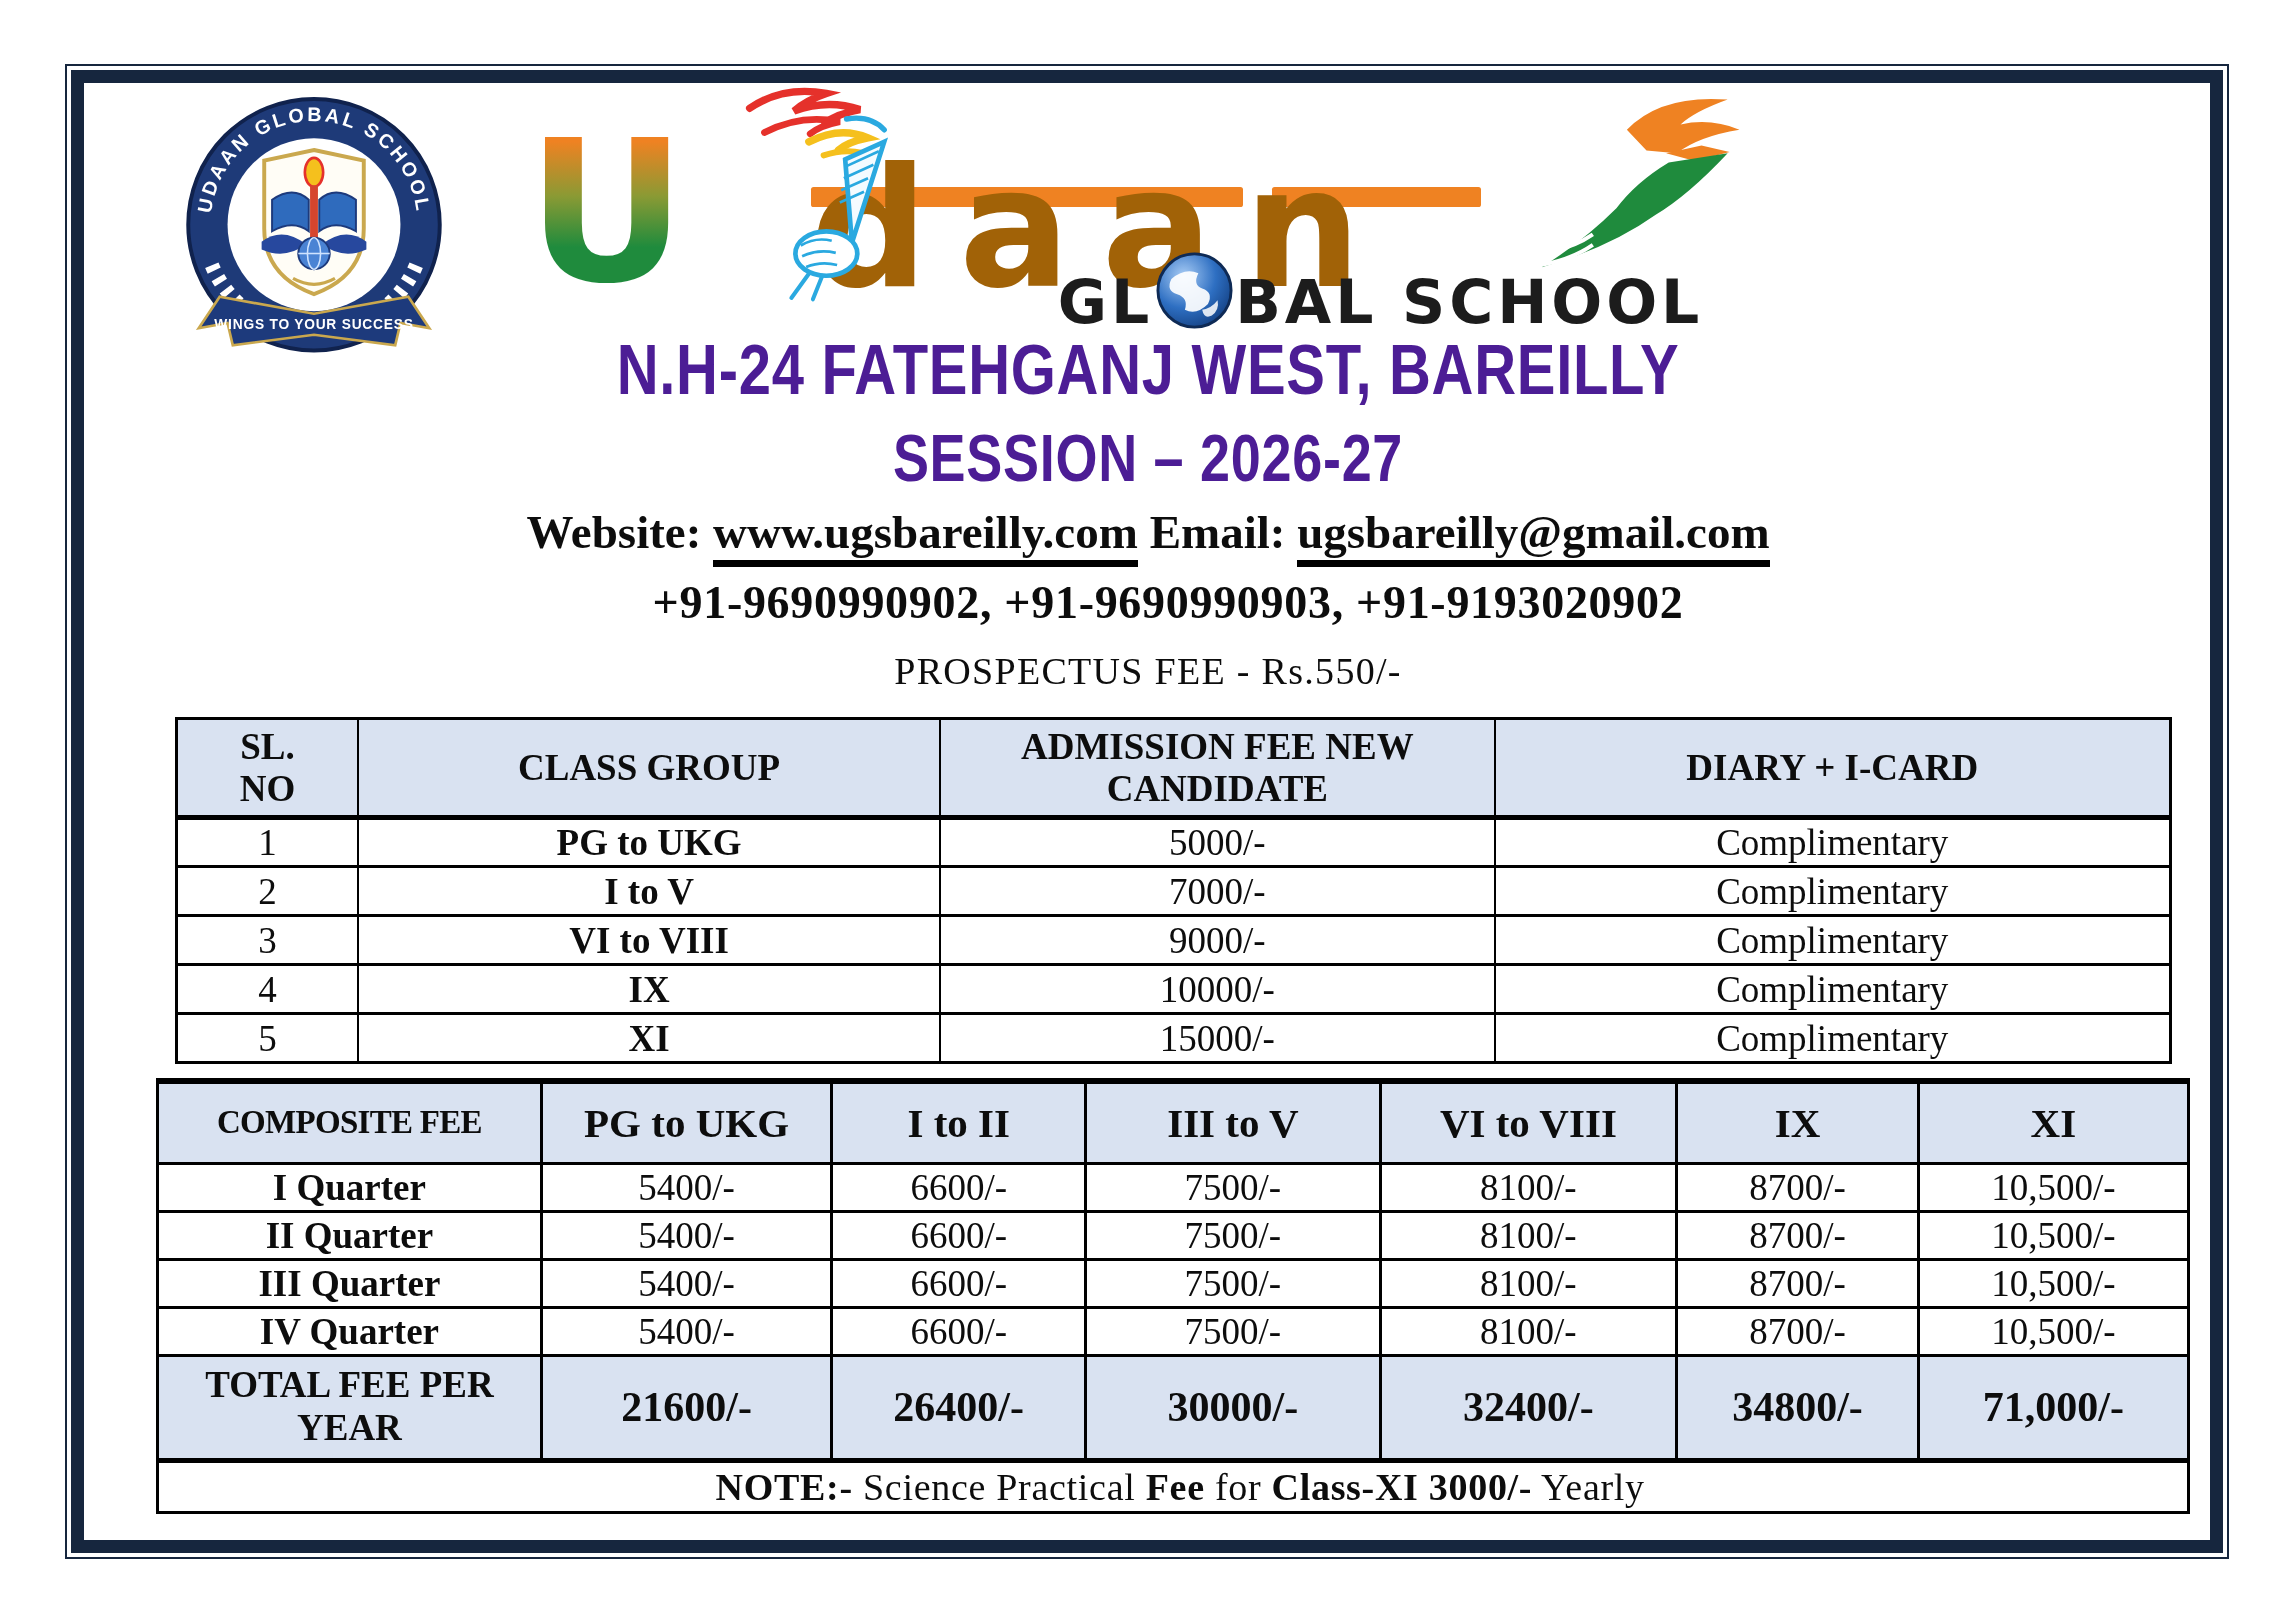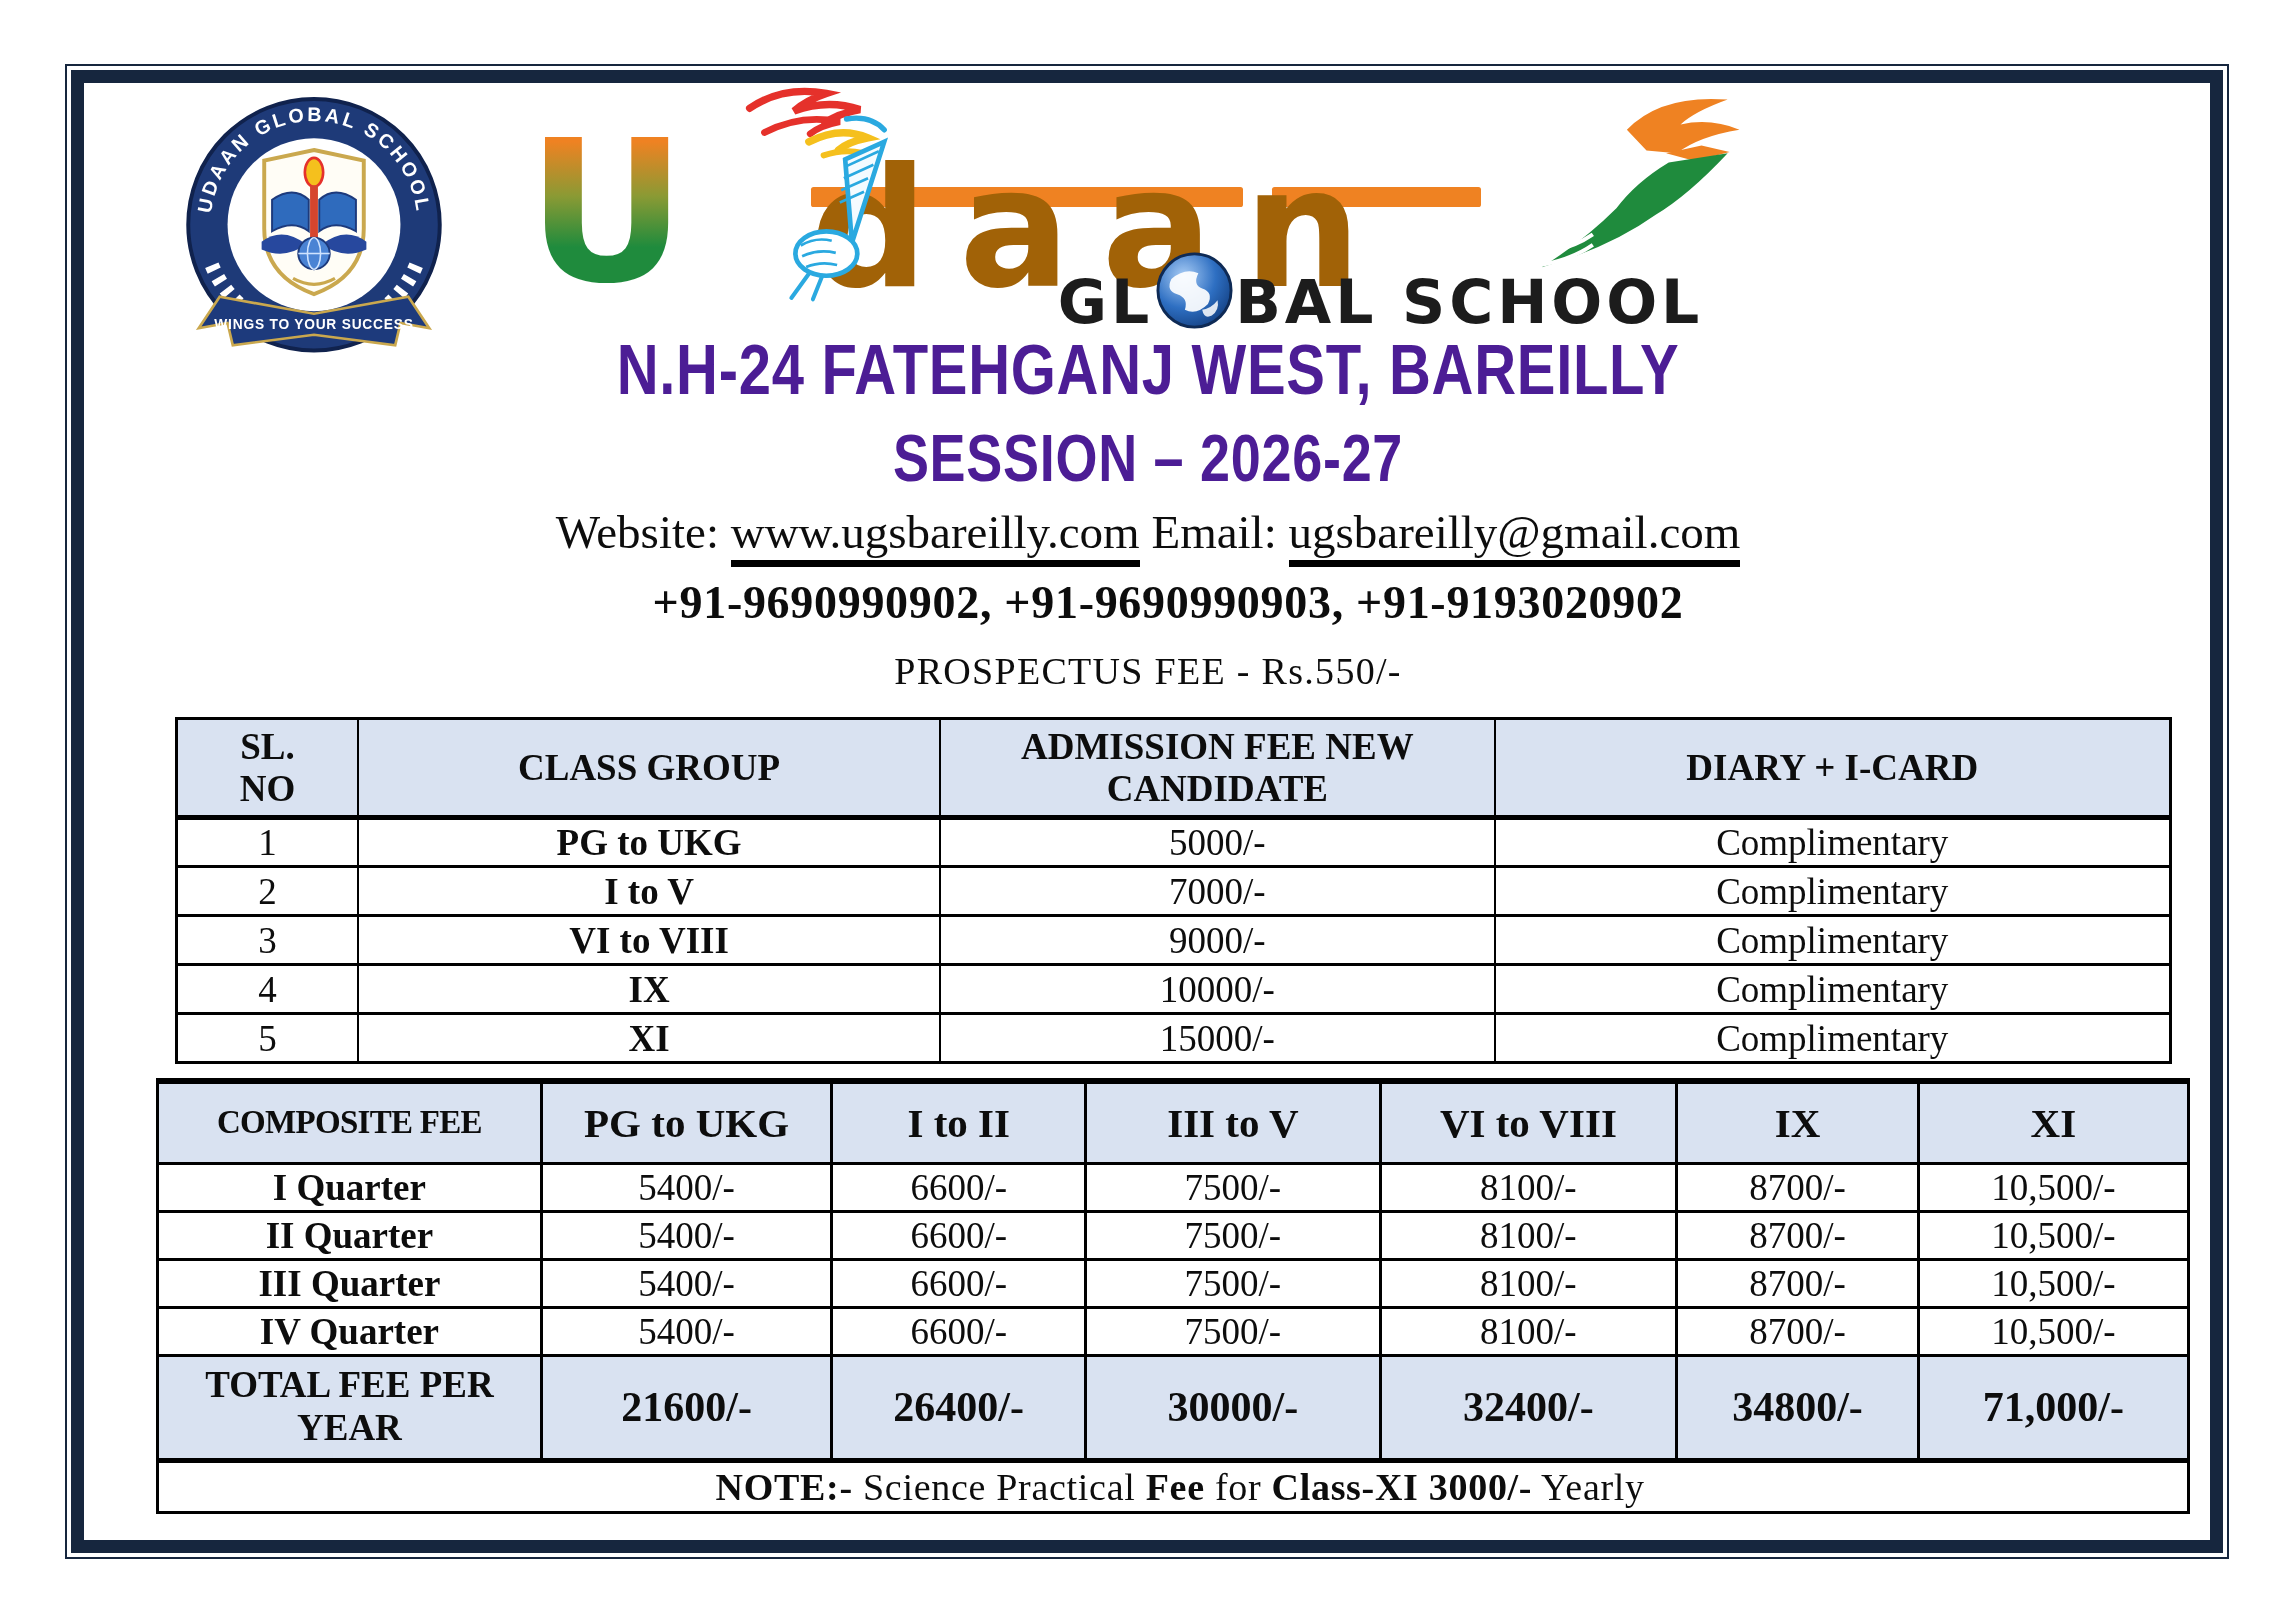--- a/index.html
+++ b/index.html
@@ -30,21 +30,21 @@
   .global-row { position:absolute; left:661px; top:252px; width:1439px; text-align:center; white-space:nowrap;
                 font-family:"DejaVu Sans",sans-serif; font-weight:bold; font-size:60px; line-height:1; color:#1c1c1c; letter-spacing:3.9px; }
   .global-row .globe { display:inline-block; width:77px; height:77px; vertical-align:-6.5px; margin:0 2.6px; }
 
   
   .cline { position:absolute; left:85px; width:2126px; text-align:center; white-space:nowrap; }
   .sans-heavy { font-family:"Liberation Sans","DejaVu Sans",sans-serif; font-weight:bold; color:#4c1d95; }
   .address { top:328px; font-size:58px; }
   .address > span, .session > span { display:inline-block; transform:scaleY(1.22); transform-origin:top; letter-spacing:0.7px; }
   .session { top:420px; font-size:54px; }
-  .website-line { top:505px; font-size:47px; font-weight:normal; }
+  .website-line { top:505px; font-size:47px; font-weight:bold; }
   .website-line .u { border-bottom:7.2px solid #000; padding-bottom:2px; }
   .phones { top:576px; font-size:46px; font-weight:bold; letter-spacing:0.7px;padding-left:40px; }
   .prospectus { top:649px; font-size:38px; font-weight:normal; letter-spacing:1.3px; }
 
   
   table { border-collapse:collapse; table-layout:fixed; }
   th, td { text-align:center; vertical-align:middle; overflow:hidden; }
 
   .t1 { position:absolute; left:175px; top:717px; width:1997px; border:3.3px solid #000; }
   .t1 th, .t1 td { border:2.6px solid #000; }

